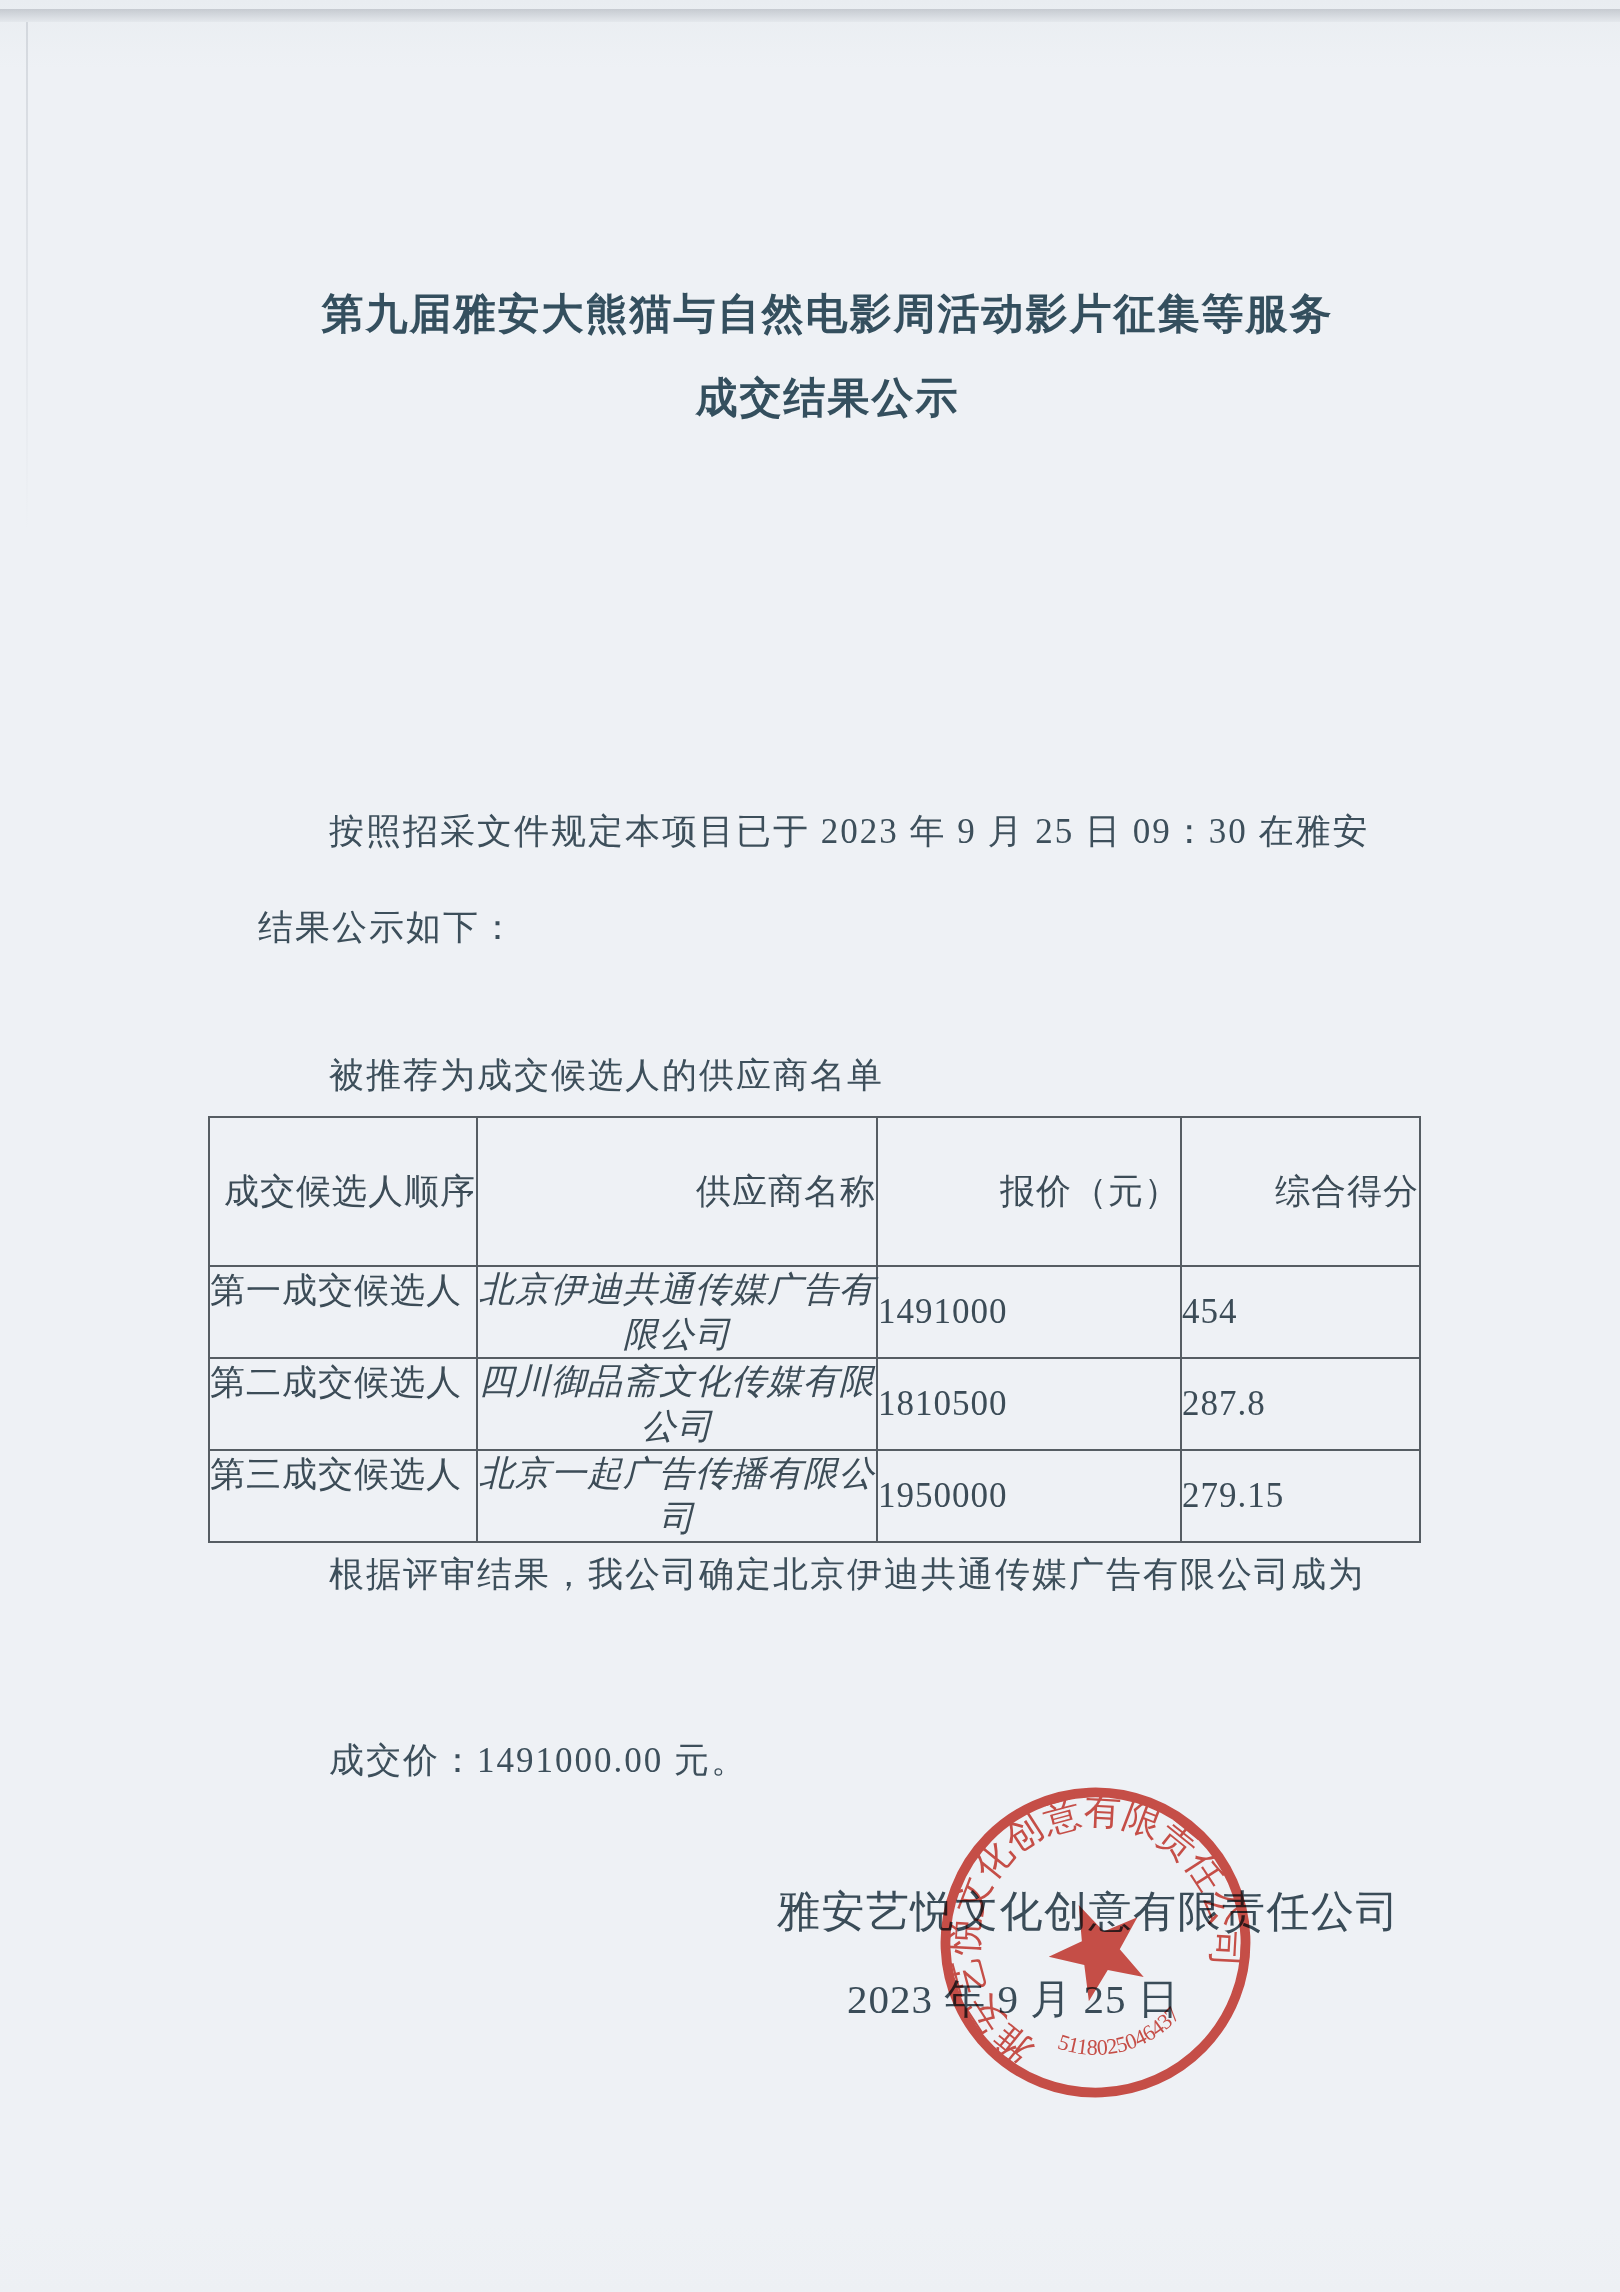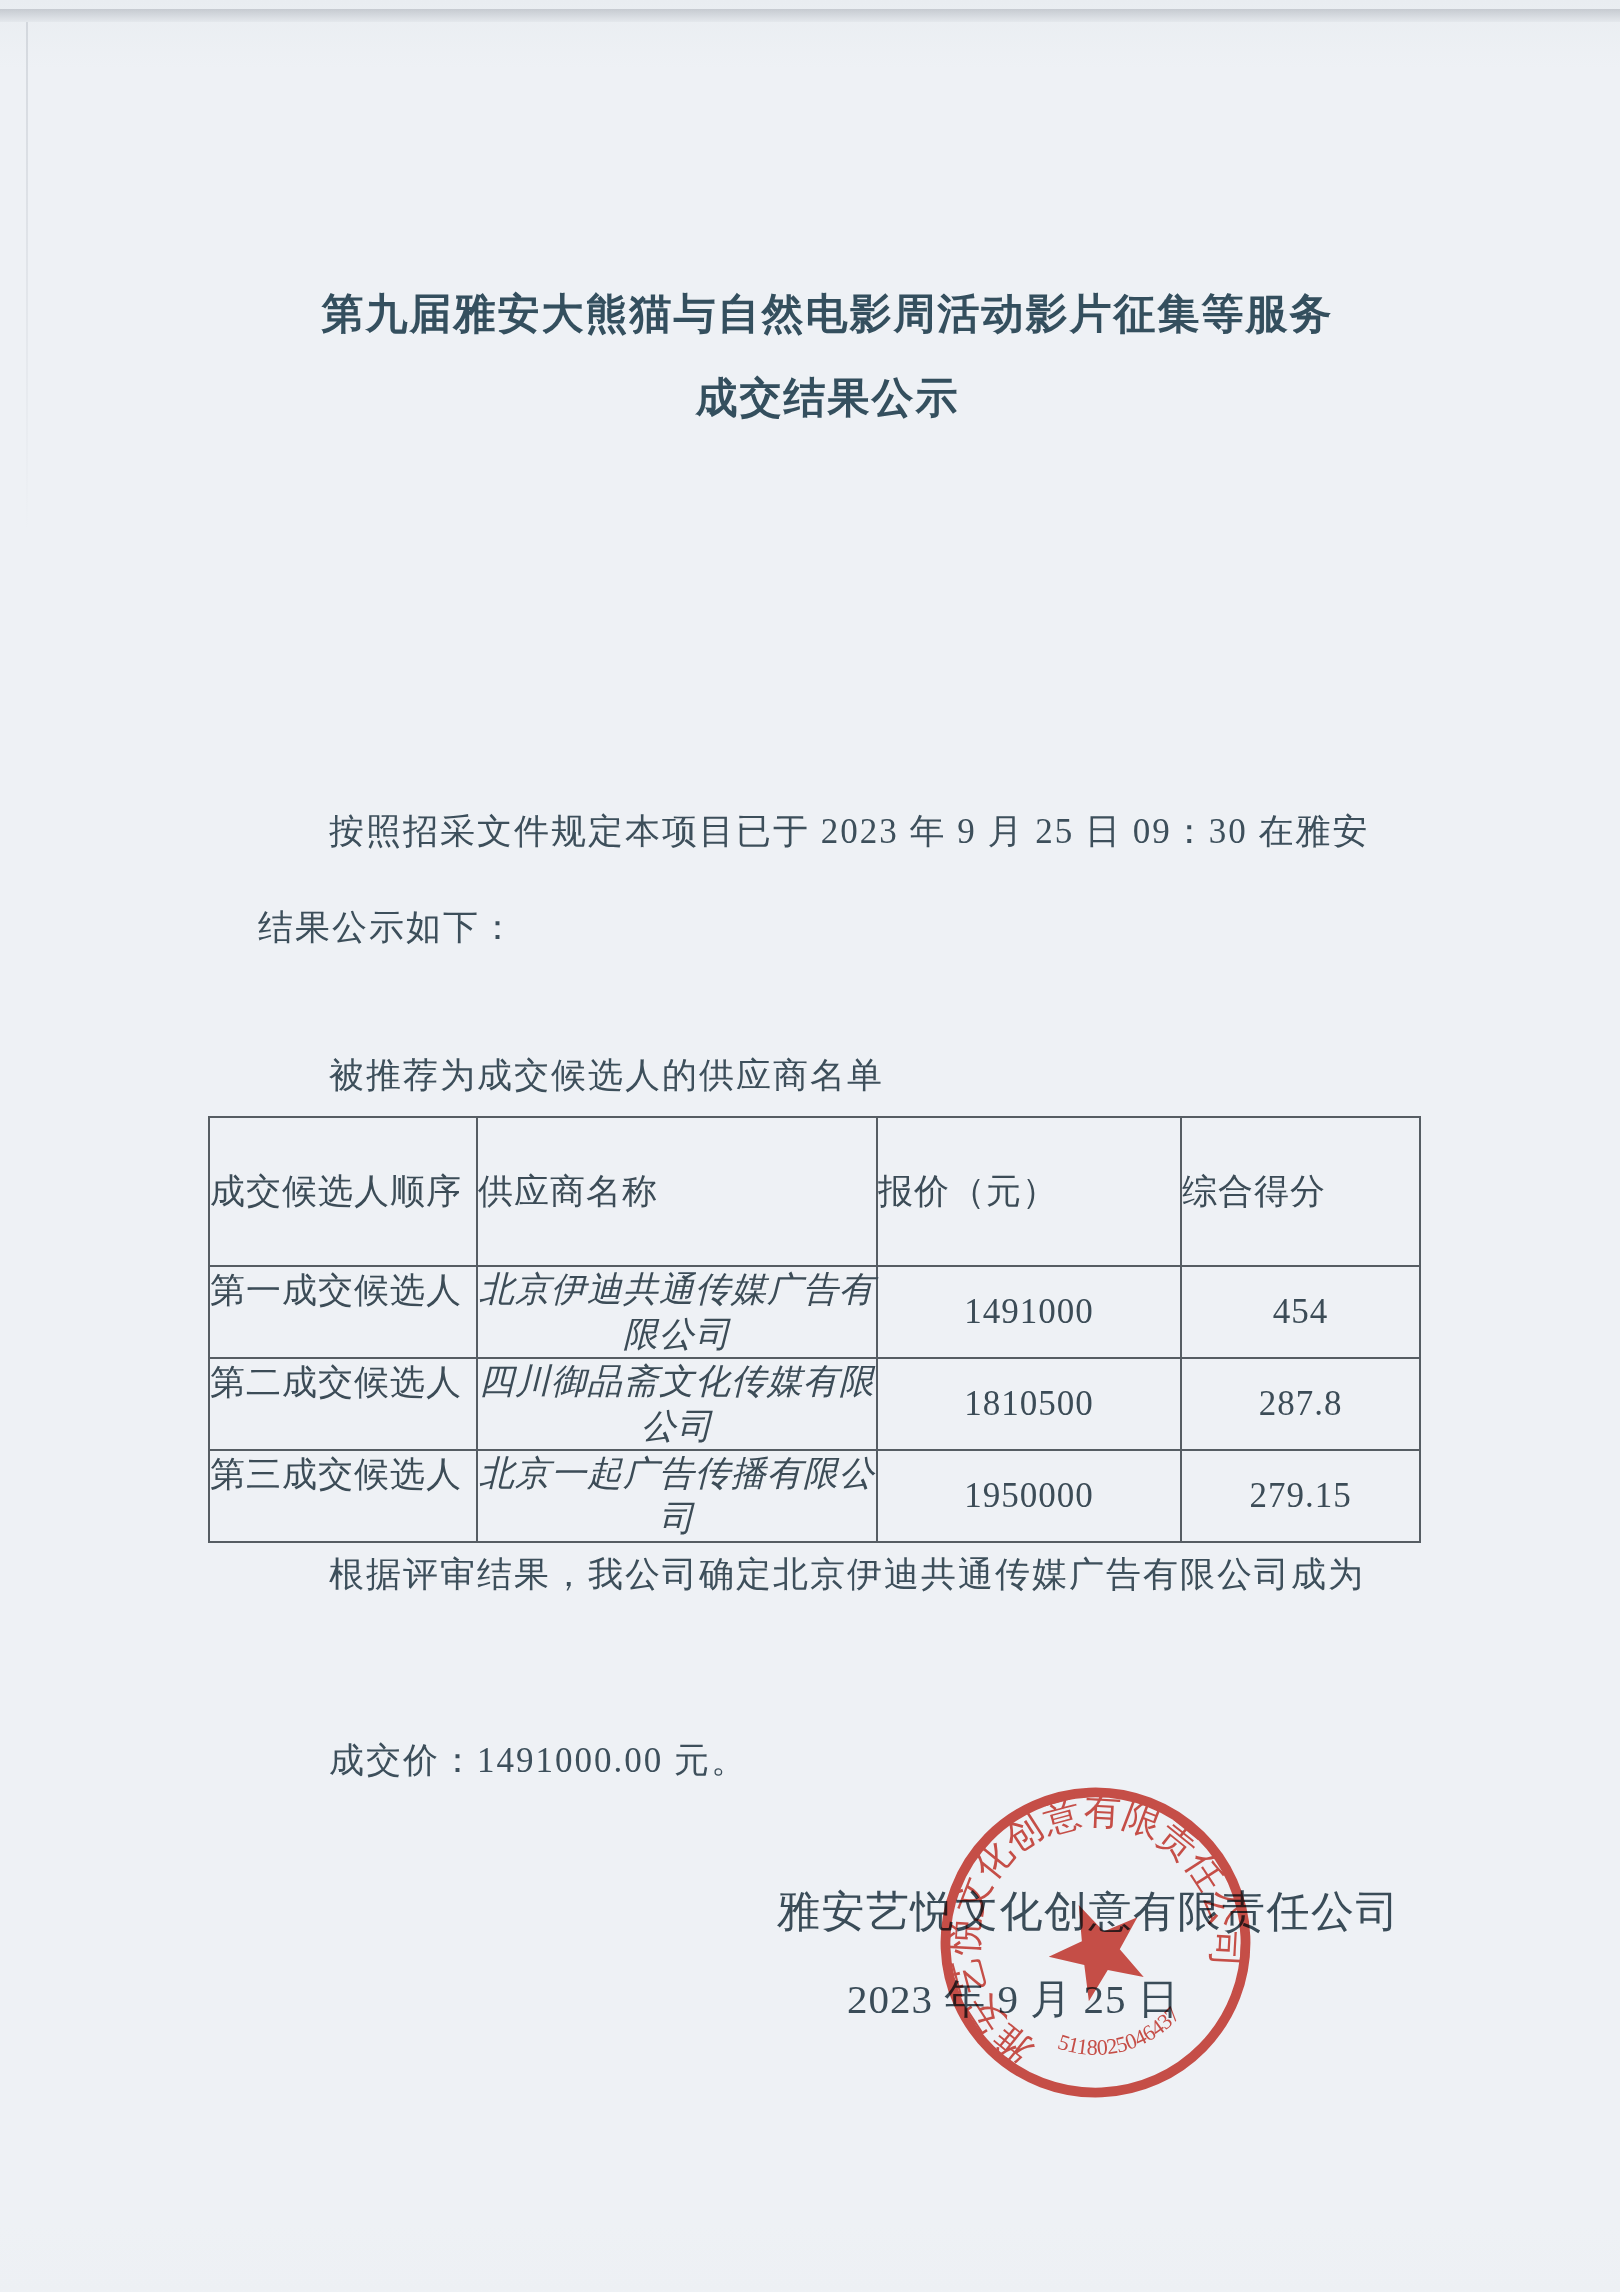--- a/index.html
+++ b/index.html
@@ -60,24 +60,24 @@
   table.result col.c2{width:400px;}
   table.result col.c3{width:304px;}
   table.result col.c4{width:239px;}
   table.result th, table.result td{
     border:2px solid #565d63;
     font-weight:normal;
     padding:0;
   }
   table.result tr.hdr{height:149px;}
   table.result tr.r{height:89px;}
-  table.result th{text-align:left;vertical-align:middle;}
+  table.result th{text-align:right;vertical-align:middle;}
   td.order{vertical-align:top;text-align:left;padding:9.8px 3.9px 0 11.8px;letter-spacing:1px;}
   td.supplier{vertical-align:top;text-align:center;padding:7.8px 9.8px 0 15.7px;line-height:45px;letter-spacing:1px;font-style:italic;}
-  td.num{text-align:center;vertical-align:middle;letter-spacing:1px;}
+  td.num{vertical-align:middle;letter-spacing:1px;}
   .signature{
     position:absolute;left:777px;top:1884px;
     font-size:43px;letter-spacing:1.5px;line-height:55px;
     color:#3a4c58;white-space:nowrap;
   }
   .date{
     position:absolute;left:847px;top:1974px;
     font-size:41px;letter-spacing:1px;line-height:51px;
     color:#3a4c58;white-space:nowrap;text-align:center;
   }

